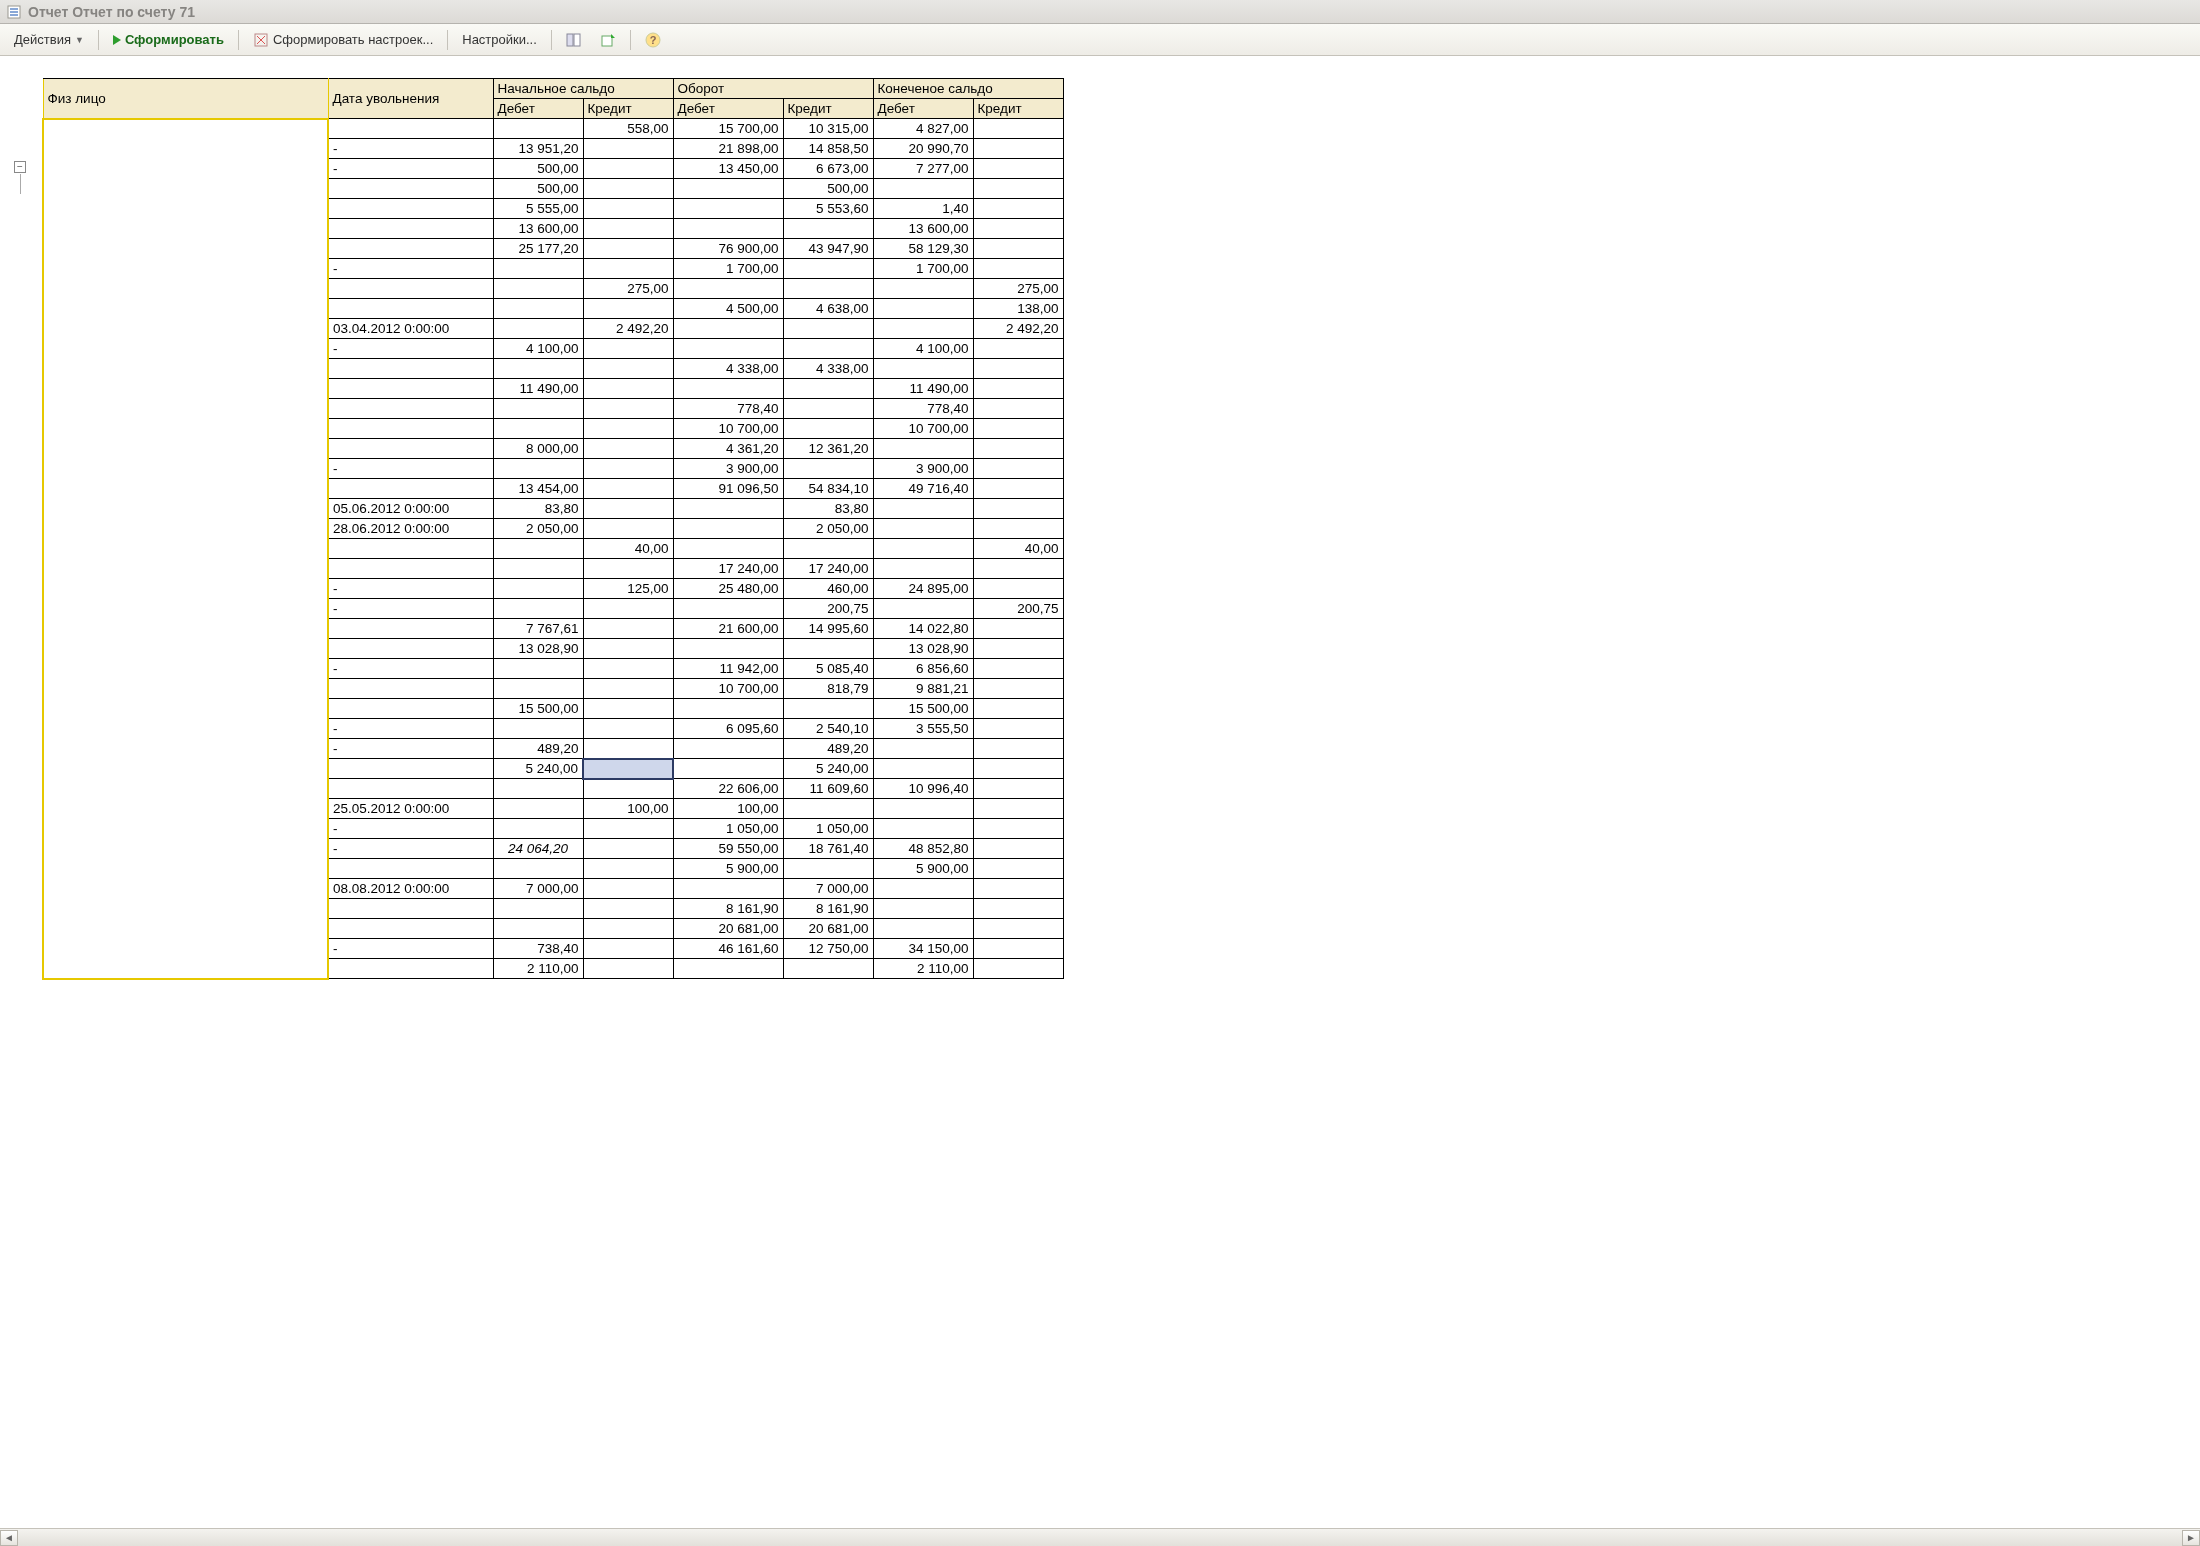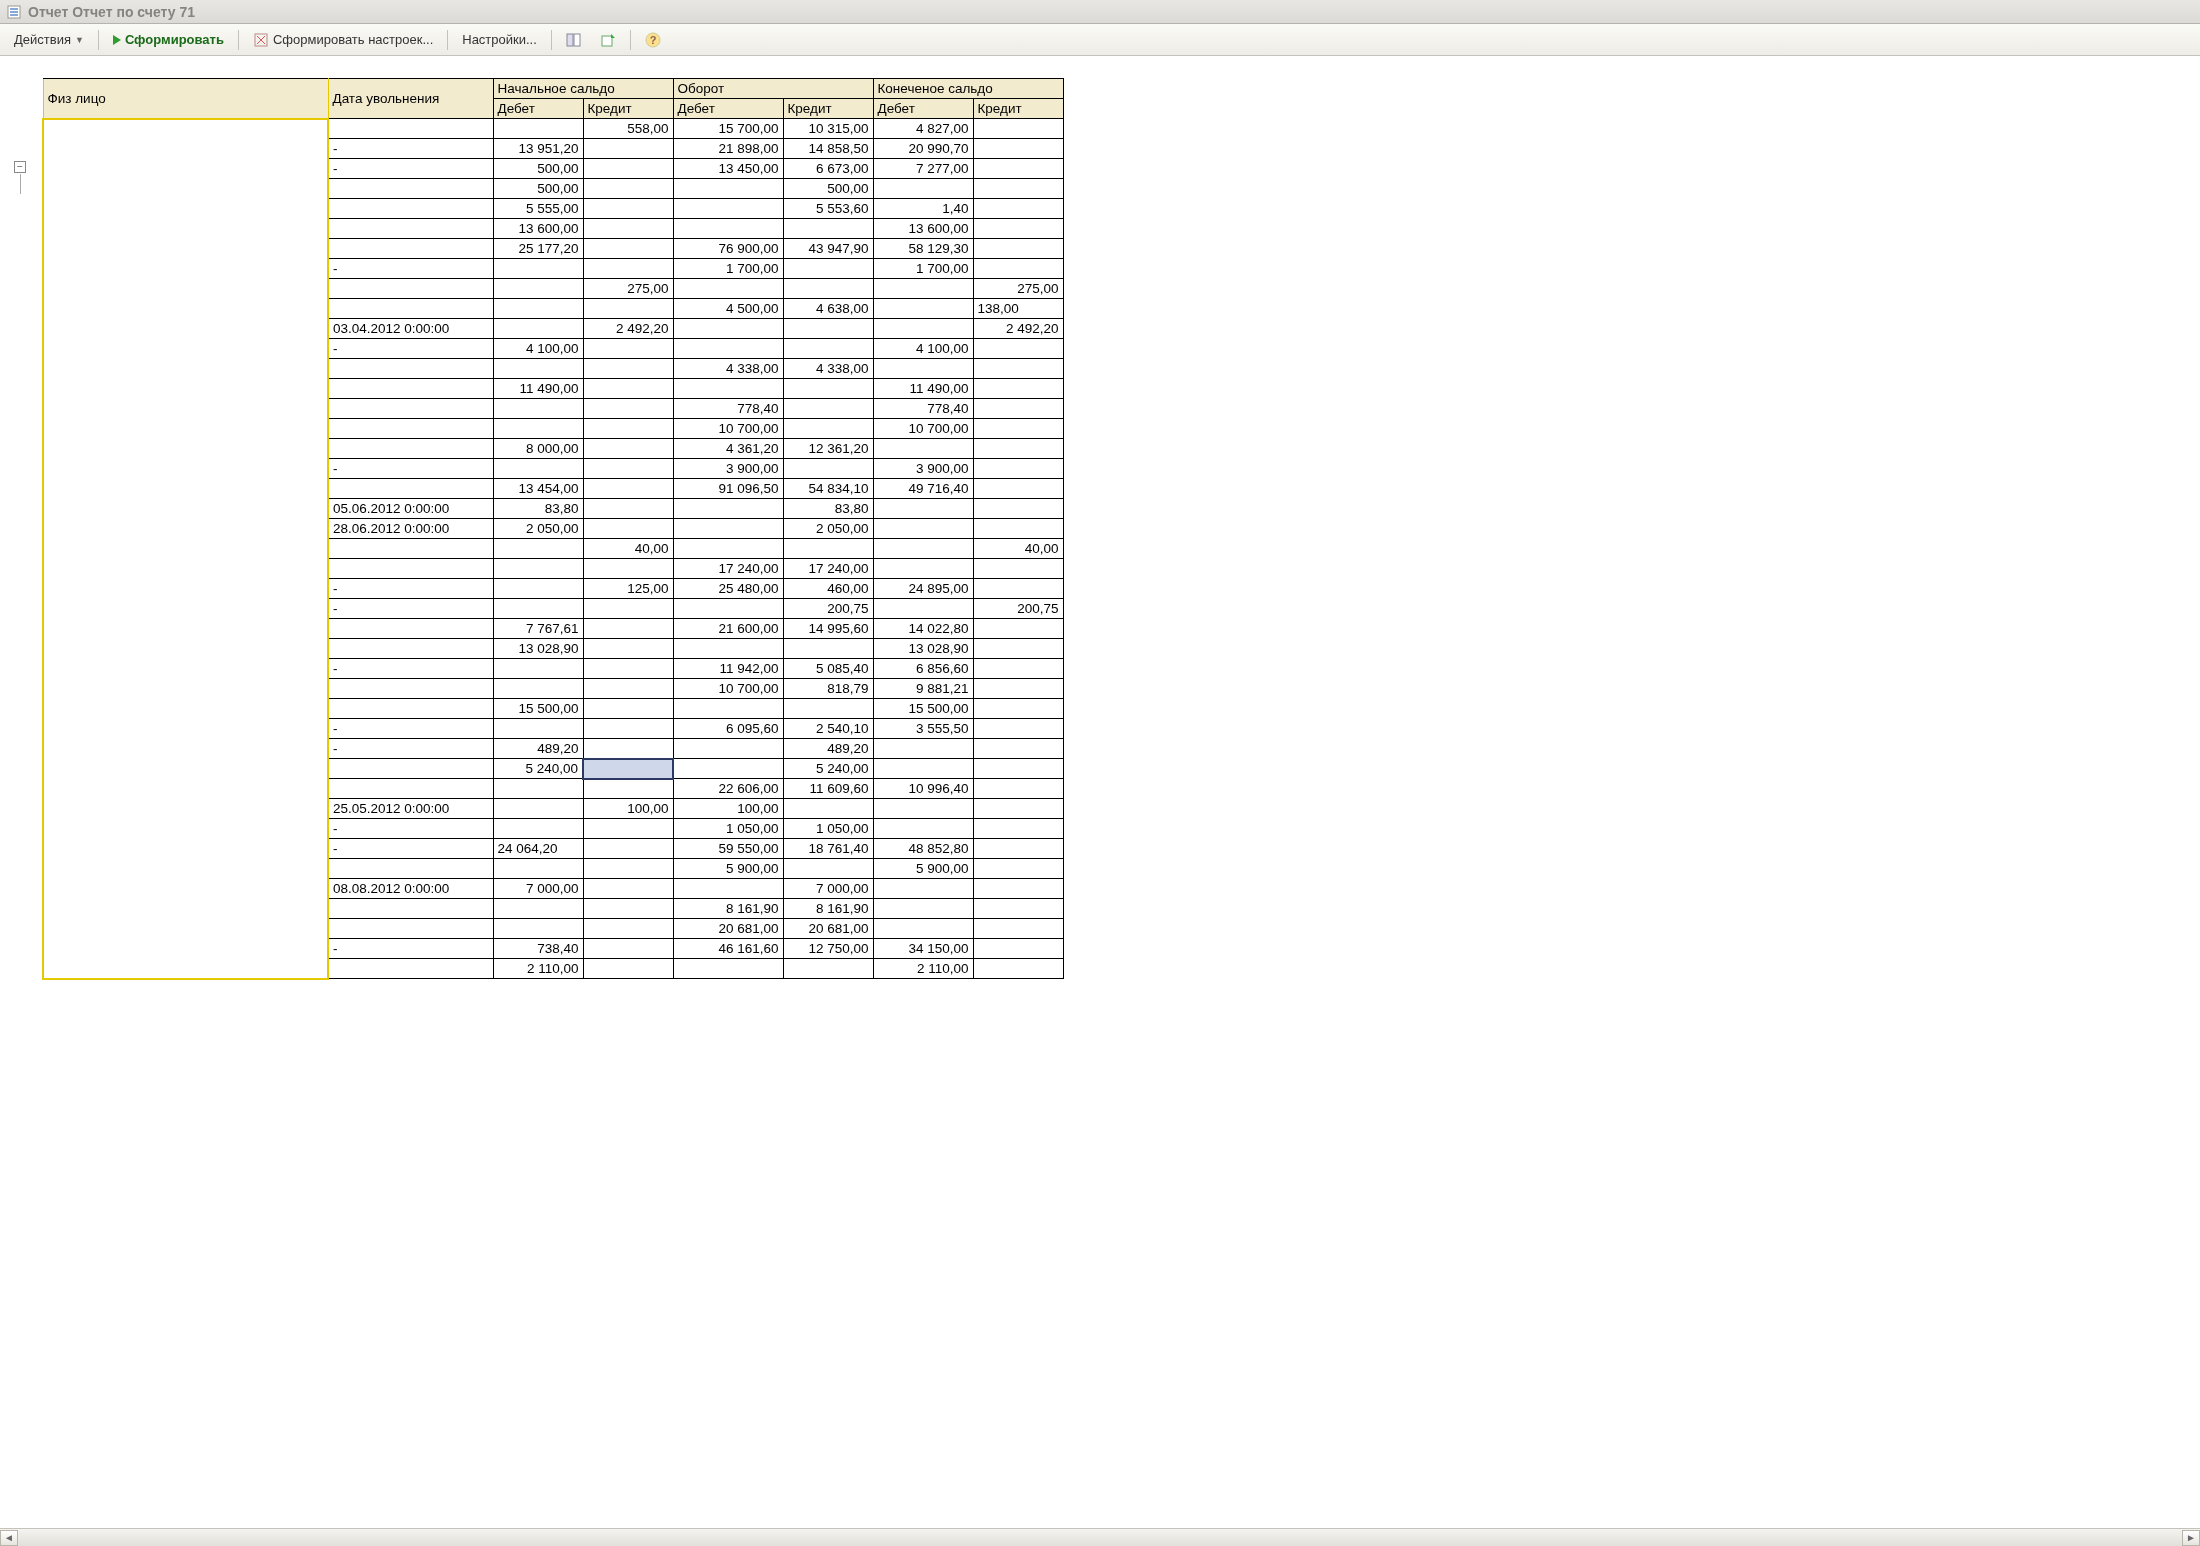--- a/index.html
+++ b/index.html
@@ -317,21 +317,21 @@
             <td class="col-num" style="text-align: right; width: 100px;"></td>
             <td class="col-num" style="text-align: right;">275,00</td>
           </tr>
           <tr>
             <td class="col-date" style="text-align: left;"></td>
             <td class="col-num" style="text-align: right;"></td>
             <td class="col-num" style="text-align: right; width: 90px;"></td>
             <td class="col-num" style="text-align: right; width: 110px;">4 500,00</td>
             <td class="col-num" style="text-align: right;">4 638,00</td>
             <td class="col-num" style="text-align: right; width: 100px;"></td>
-            <td class="col-num" style="text-align: left;">138,00</td>
+            <td class="col-num" style="text-align: right;">138,00</td>
           </tr>
           <tr>
             <td class="col-date" style="text-align: left;">03.04.2012 0:00:00</td>
             <td class="col-num" style="text-align: right;"></td>
             <td class="col-num" style="text-align: right; width: 90px;">2 492,20</td>
             <td class="col-num" style="text-align: right; width: 110px;"></td>
             <td class="col-num" style="text-align: right;"></td>
             <td class="col-num" style="text-align: right; width: 100px;"></td>
             <td class="col-num" style="text-align: right;">2 492,20</td>
           </tr>
@@ -555,21 +555,21 @@
             <td class="col-date" style="text-align: left;">-</td>
             <td class="col-num" style="text-align: right;"></td>
             <td class="col-num" style="text-align: right; width: 90px;"></td>
             <td class="col-num" style="text-align: right; width: 110px;">1 050,00</td>
             <td class="col-num" style="text-align: right;">1 050,00</td>
             <td class="col-num" style="text-align: right; width: 100px;"></td>
             <td class="col-num" style="text-align: right;"></td>
           </tr>
           <tr>
             <td class="col-date" style="text-align: left;">-</td>
-            <td class="col-num" style="text-align: left;">24 064,20</td>
+            <td class="col-num" style="text-align: center; font-style: italic;">24 064,20</td>
             <td class="col-num" style="text-align: right; width: 90px;"></td>
             <td class="col-num" style="text-align: right; width: 110px;">59 550,00</td>
             <td class="col-num" style="text-align: right;">18 761,40</td>
             <td class="col-num" style="text-align: right; width: 100px;">48 852,80</td>
             <td class="col-num" style="text-align: right;"></td>
           </tr>
           <tr>
             <td class="col-date" style="text-align: left;"></td>
             <td class="col-num" style="text-align: right;"></td>
             <td class="col-num" style="text-align: right; width: 90px;"></td>

